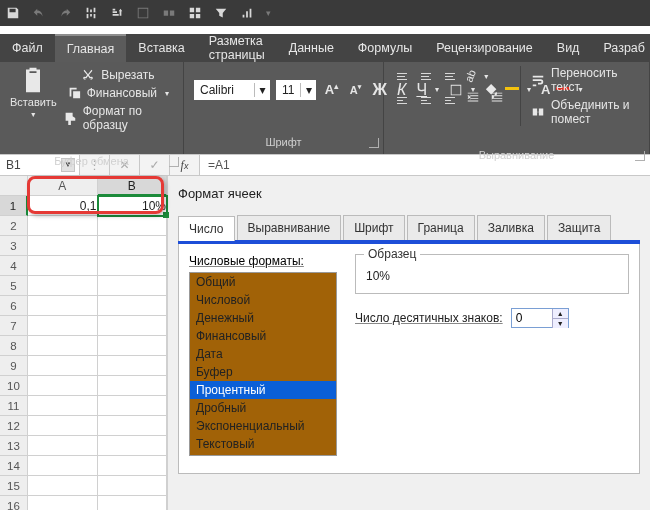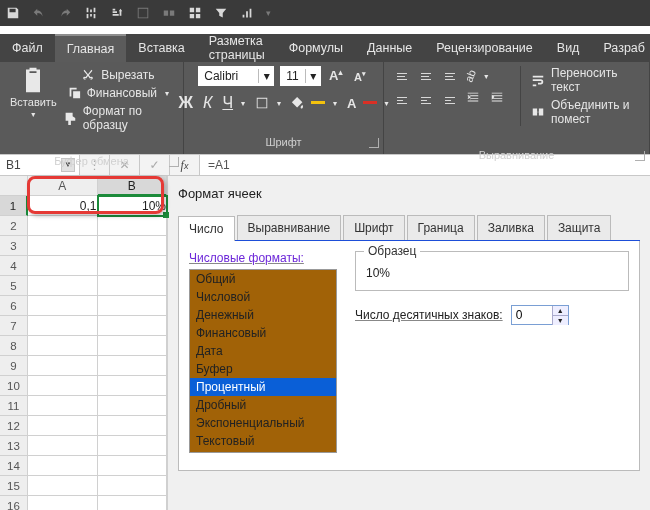--- a/index.html
+++ b/index.html
@@ -85,26 +85,26 @@
   .rowhdr{ width:28px; text-align:center; font-size:11.5px; color:#555; border-right:1px solid var(--grid); border-bottom:1px solid var(--grid); background:#eee; line-height:20px;}
   .rowhdr.sel{ background:#d8d8d8; color:#222; border-right:2px solid #1b8a3a;}
   .cell{ flex:1; border-right:1px solid var(--grid); border-bottom:1px solid var(--grid); font-size:12px; padding:0 0; line-height:20px; text-align:right; color:#222; background:#fff;}
   .cell.active{ outline:2px solid #1b8a3a; outline-offset:-1px; position:relative;}
   .cell.active::after{content:""; position:absolute; right:-3px; bottom:-3px; width:6px; height:6px; background:#1b8a3a;}
   .redframe{ position:absolute; left:27px; top:0px; width:137px; height:38px; border:3px solid #e53935; border-radius:8px; pointer-events:none; box-shadow:2px 2px 4px rgba(0,0,0,.25);}
 
   
   .dlgwrap{ flex:1; background:var(--panel-bg); padding:10px 10px 0 10px; overflow:hidden;}
   .dlg-title{ font-size:13px; color:#222; margin-bottom:14px;}
-  .dlg-tabs{ display:flex; gap:0; font-size:12px; border-bottom:1px solid #1d4ed8;}
+  .dlg-tabs{ display:flex; gap:0; font-size:12px; border-bottom:4px solid #1d4ed8;}
   .dlg-tab{ padding:5px 10px; border:1px solid #bbb; border-bottom:none; background:#eaeaea; margin-right:2px; color:#333;}
   .dlg-tab.active{ background:#fff; position:relative; top:1px;}
   .dlg-body{ background:#fff; border:1px solid #bbb; border-top:none; padding:10px; display:flex; gap:18px; height:230px;}
   .leftcol{ width:148px;}
-  .label{ font-size:12px; color:#6d28d9; margin-bottom:4px; text-decoration:underline; text-decoration-color:#888;}
+  .label{ font-size:12px; color:#000000; margin-bottom:4px; text-decoration:underline; text-decoration-color:#888;}
   .listbox{ border:1px solid #999; height:184px; overflow:auto; font-size:12px; background:#a16207;}
   .listbox div{ padding:2px 6px; color:#222;}
   .listbox div.sel{ background:#0a5fd7; color:#fff;}
   .rightcol{ flex:1; font-size:12px; color:#222;}
   .samplebox{ border:1px solid #bbb; position:relative; padding:14px 10px 10px 10px; margin-bottom:14px;}
   .samplebox .legend{ position:absolute; top:-8px; left:8px; background:#fff; padding:0 4px; font-size:12px; color:#333;}
   .decrow{ display:flex; align-items:center; gap:8px;}
   .decrow .lbl{ text-decoration:underline; text-decoration-color:#888;}
   .spin{ display:flex; border:1px solid #7a9fd4; height:20px;}
   .spin input{ width:40px; border:none; font-size:12px; padding:0 4px; outline:none; background:#fff;}
@@ -169,22 +169,22 @@
       </span>
     <span class="muted" style="font-size:9px;">▾</span>
   </div>
 </div>
 
 <div class="tabs">
   <div class="tab">Файл</div>
   <div class="tab active">Главная</div>
   <div class="tab">Вставка</div>
   <div class="tab">Разметка страницы</div>
+  <div class="tab">Данные</div>
   <div class="tab">Формулы</div>
-  <div class="tab">Данные</div>
   <div class="tab">Рецензирование</div>
   <div class="tab">Вид</div>
   <div class="tab">Разраб</div>
 </div>
 
 <div class="ribbon">
 
   <div class="group" style="width:184px;">
     <div class="group-body">
       <div class="btn-big">
@@ -219,21 +219,21 @@
               </svg>
             </span>
           <span>Формат по образцу</span>
         </div>
       </div>
     </div>
     <div class="group-label"><span>Буфер обмена</span><span class="dlaunch"></span></div>
   </div>
 
   <div class="group" style="width:200px;">
-    <div class="group-body" style="flex-direction:column; gap:8px;">
+    <div class="group-body" style="gap:8px;">
       <div class="row">
         <div class="font-combo">
             <span class="txt">Calibri</span>
             <span class="arr">▾</span>
           </div>
         <div class="font-combo size-combo">
             <span class="txt">11</span>
             <span class="arr">▾</span>
           </div>
         <div class="sqbtn">

